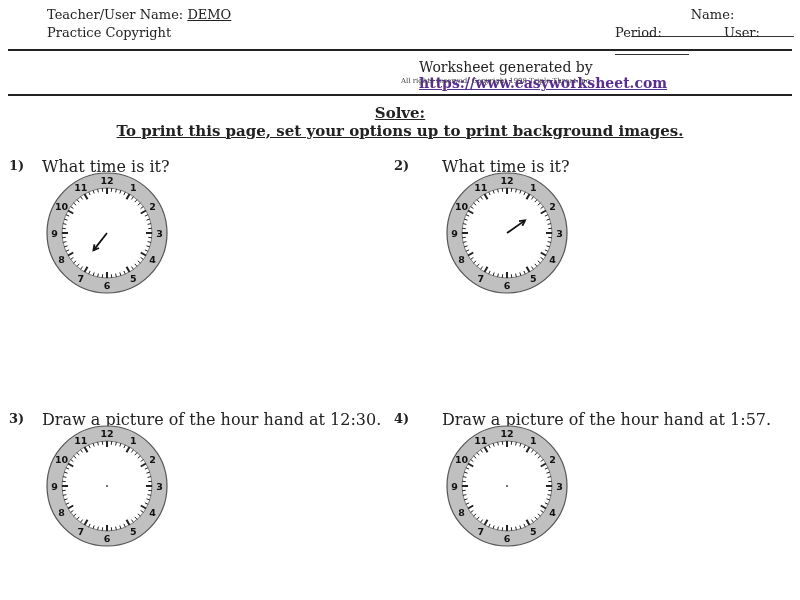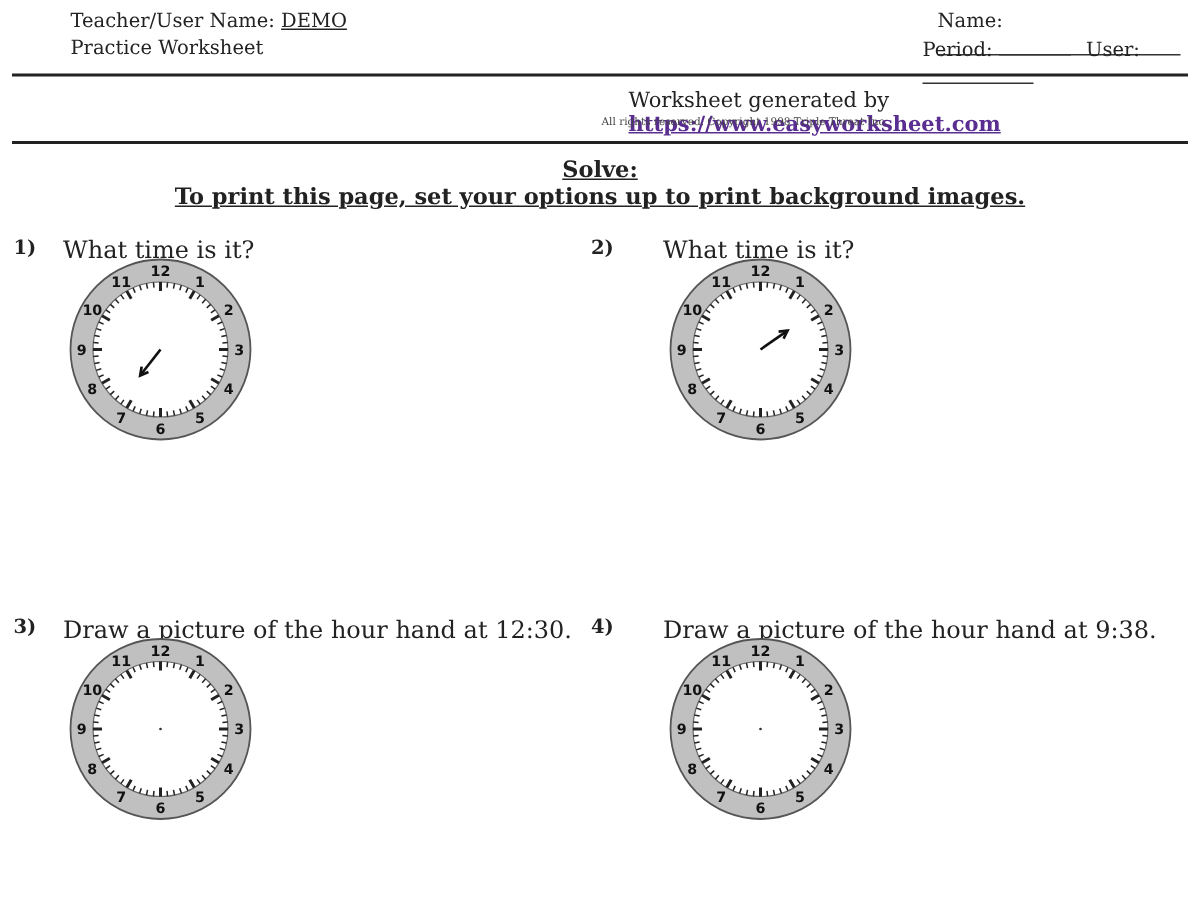--- a/index.html
+++ b/index.html
@@ -17,23 +17,23 @@
   .qtext { font-size:16px; }
   .clock { position:absolute; width:124px; height:124px; }
 </style>
 </head>
 <body>
 
 <div class="abs hdr-text" style="left:8px;top:6px;">
   <span>Teacher/User Name:</span>
   <span class="u">DEMO</span>
 </div>
-<div class="abs hdr-text" style="left:8px;top:24px;">Practice Worksheet</div>
-
-<div class="abs hdr-text" style="left:586px;top:6px;">
+<div class="abs hdr-text" style="left:8px;top:24px;">Practice Copyright</div>
+
+<div class="abs hdr-text" style="left:586px;top:6px;text-align:center;">
   <span>Name:</span><span class="blank" style="width:162px;"></span>
 </div>
 <div class="abs hdr-text" style="left:576px;top:24px;">
   <span>Period:</span>
   <span class="blank" style="width:48px;"></span>
   <span style="margin-left:6px;">User:</span>
   <span class="blank" style="width:74px;"></span>
 </div>
 
 <div class="rule" style="top:49px;"></div>
@@ -49,21 +49,21 @@
 <div class="center" style="top:104px;font-size:15px;">Solve:</div>
 <div class="center" style="top:122px;font-size:15px;text-align:center;">To print this page, set your options up to print background images.</div>
 
 <div class="abs qnum" style="left:9px;top:158px;">1)</div>
 <div class="abs qtext" style="left:42px;top:157px;">What time is it?</div>
 <div class="abs qnum" style="left:394px;top:158px;">2)</div>
 <div class="abs qtext" style="left:442px;top:157px;">What time is it?</div>
 <div class="abs qnum" style="left:9px;top:411px;">3)</div>
 <div class="abs qtext" style="left:42px;top:410px;">Draw a picture of the hour hand at 12:30.</div>
 <div class="abs qnum" style="left:394px;top:411px;">4)</div>
-<div class="abs qtext" style="left:442px;top:410px;">Draw a picture of the hour hand at 9:38.</div>
+<div class="abs qtext" style="left:442px;top:410px;">Draw a picture of the hour hand at 1:57.</div>
 
 <svg class="clock" style="left:45px;top:171px;" viewBox="-62 -62 124 124">
     <circle cx="0" cy="0" r="60" fill="#c0c0c0" stroke="#555" stroke-width="1.2"></circle>
     <circle cx="0" cy="0" r="45" fill="#ffffff" stroke="#666" stroke-width="0.8"></circle>
     <line x1="0" y1="-45" x2="0" y2="-39" stroke="#222" stroke-width="2"></line>
     <line x1="4.703780847044405" y1="-44.7534852915723" x2="4.337931225607618" y2="-41.27265865778334" stroke="#222" stroke-width="1"></line>
     <line x1="9.356026086799169" y1="-44.016642033021256" x2="8.628335168937012" y2="-40.593125430452936" stroke="#222" stroke-width="1"></line>
     <line x1="13.905764746872633" y1="-42.79754323328191" x2="12.824205266560316" y2="-39.46884542624887" stroke="#222" stroke-width="1"></line>
     <line x1="18.303148938411006" y1="-41.10954559391704" x2="16.879570687645707" y2="-37.91213649216794" stroke="#222" stroke-width="1"></line>
     <line x1="22.499999999999996" y1="-38.97114317029974" x2="19.499999999999996" y2="-33.77499074759311" stroke="#222" stroke-width="2"></line>

